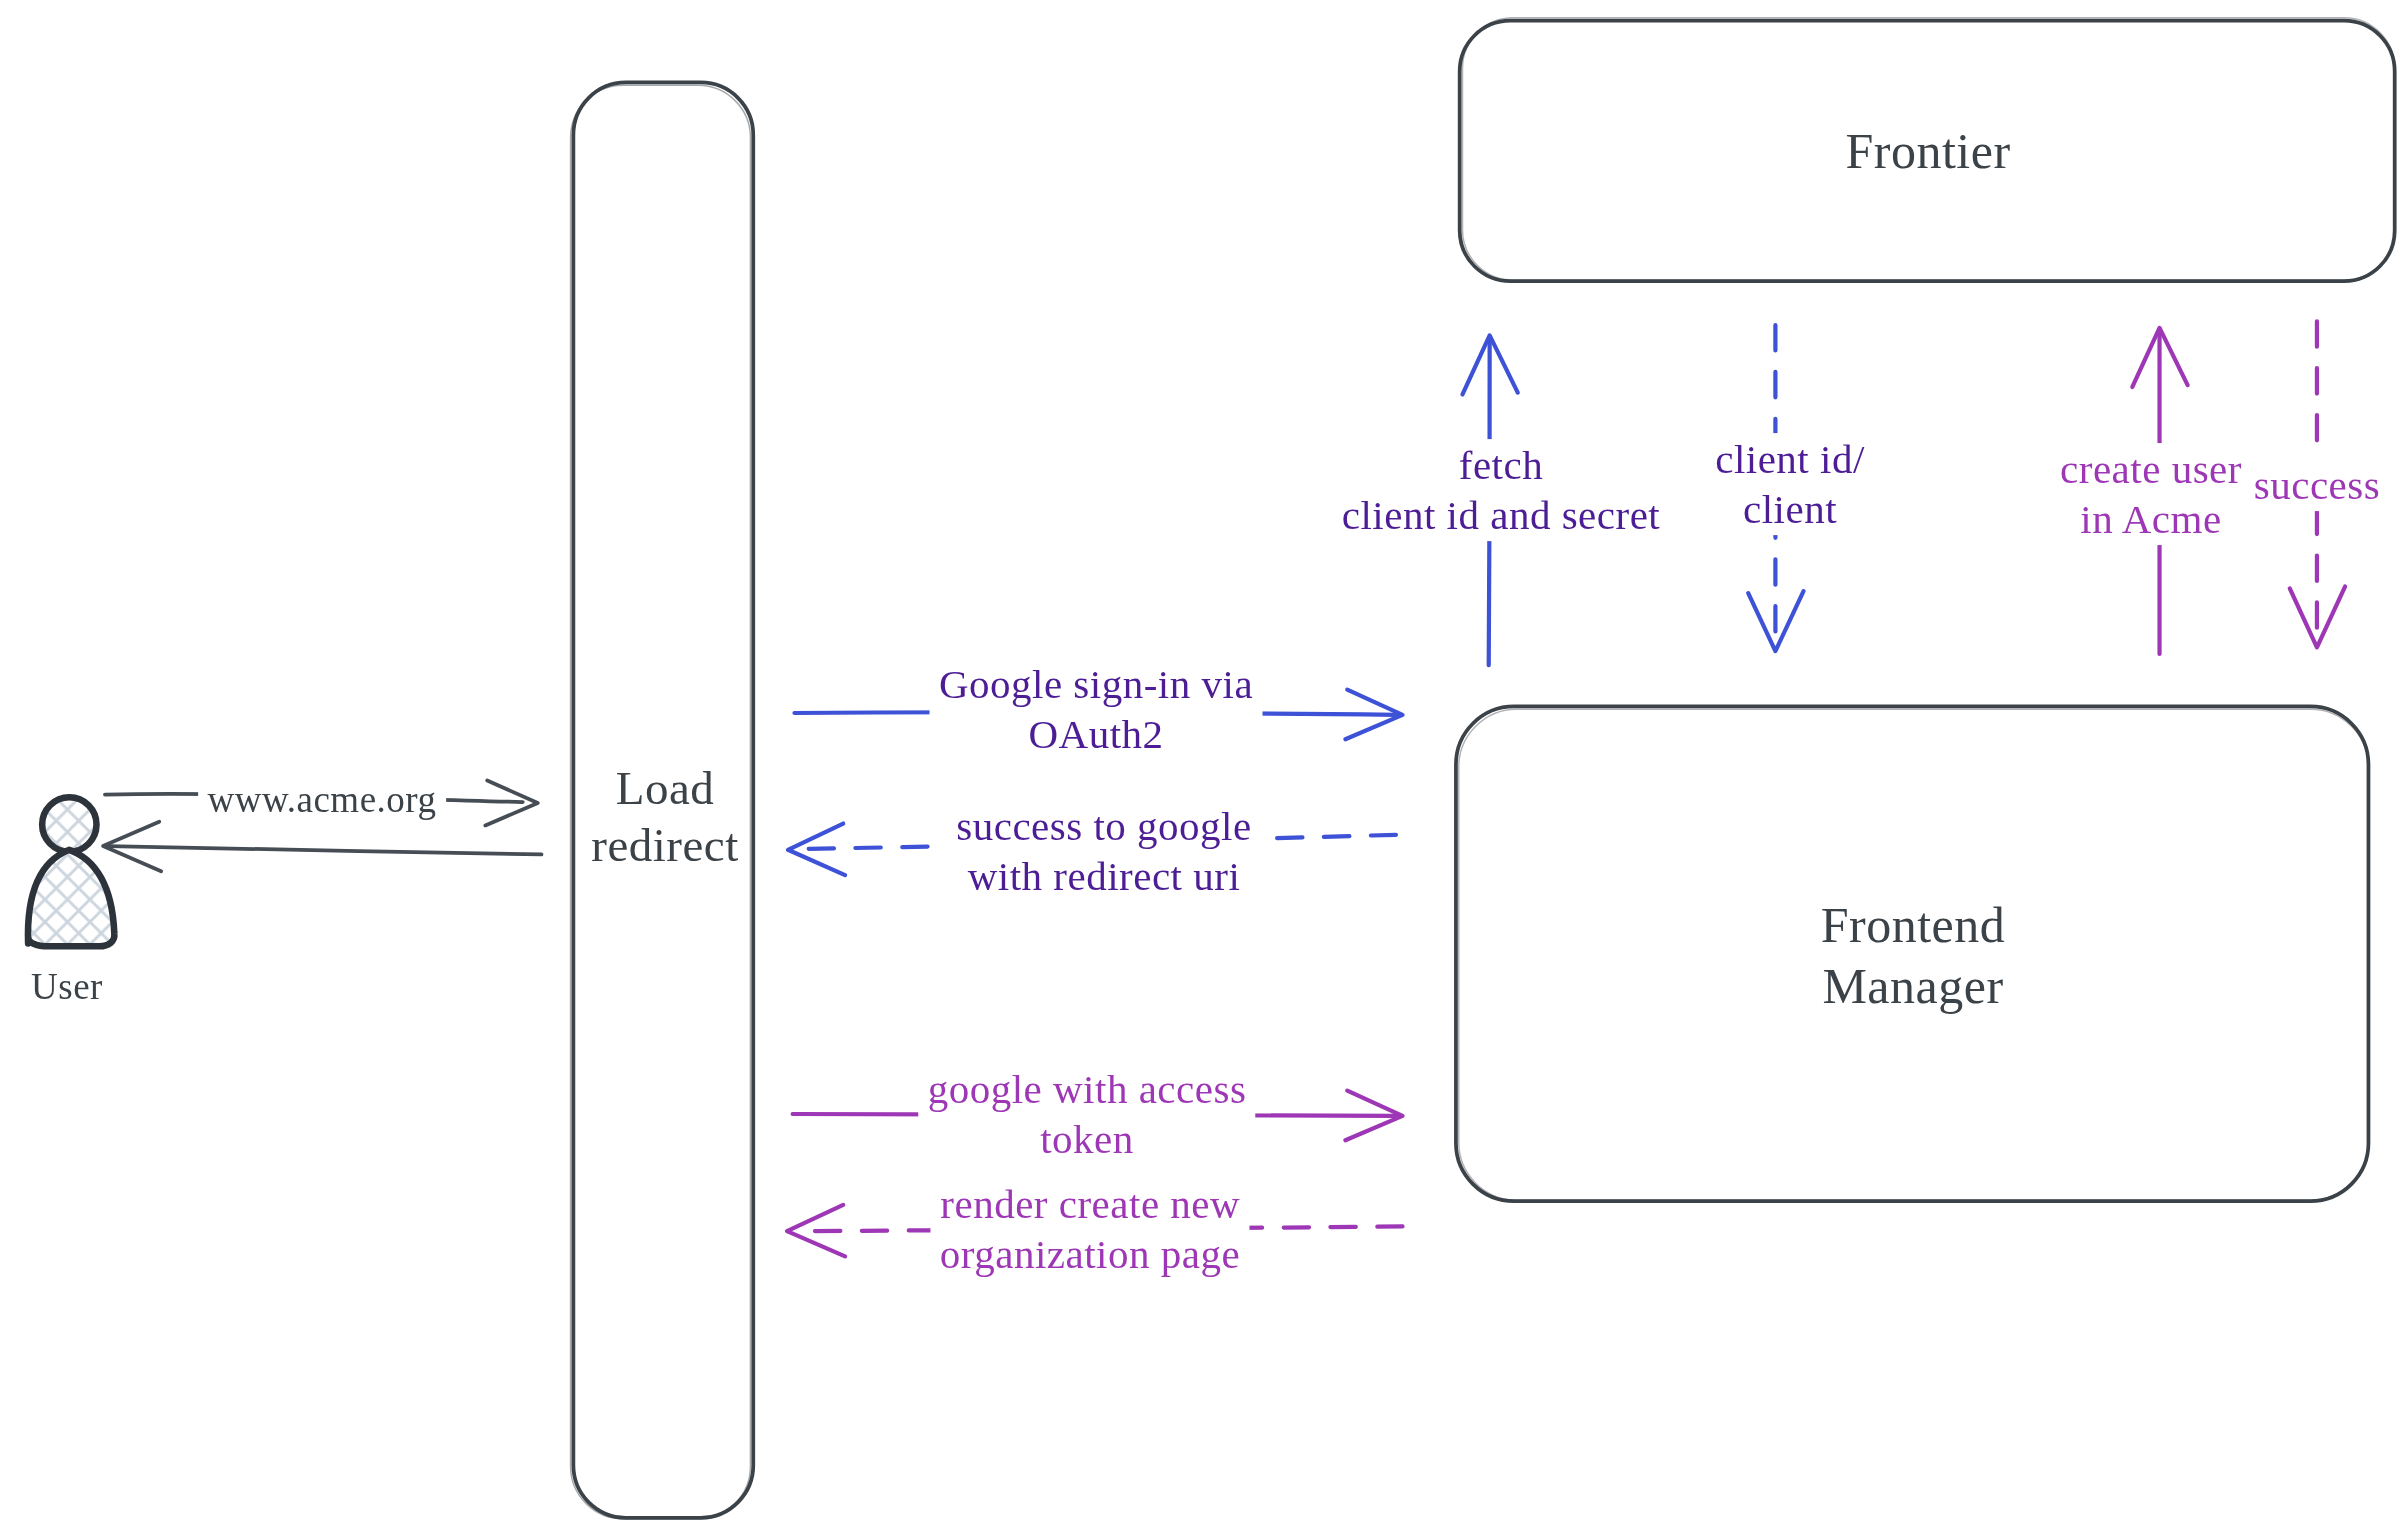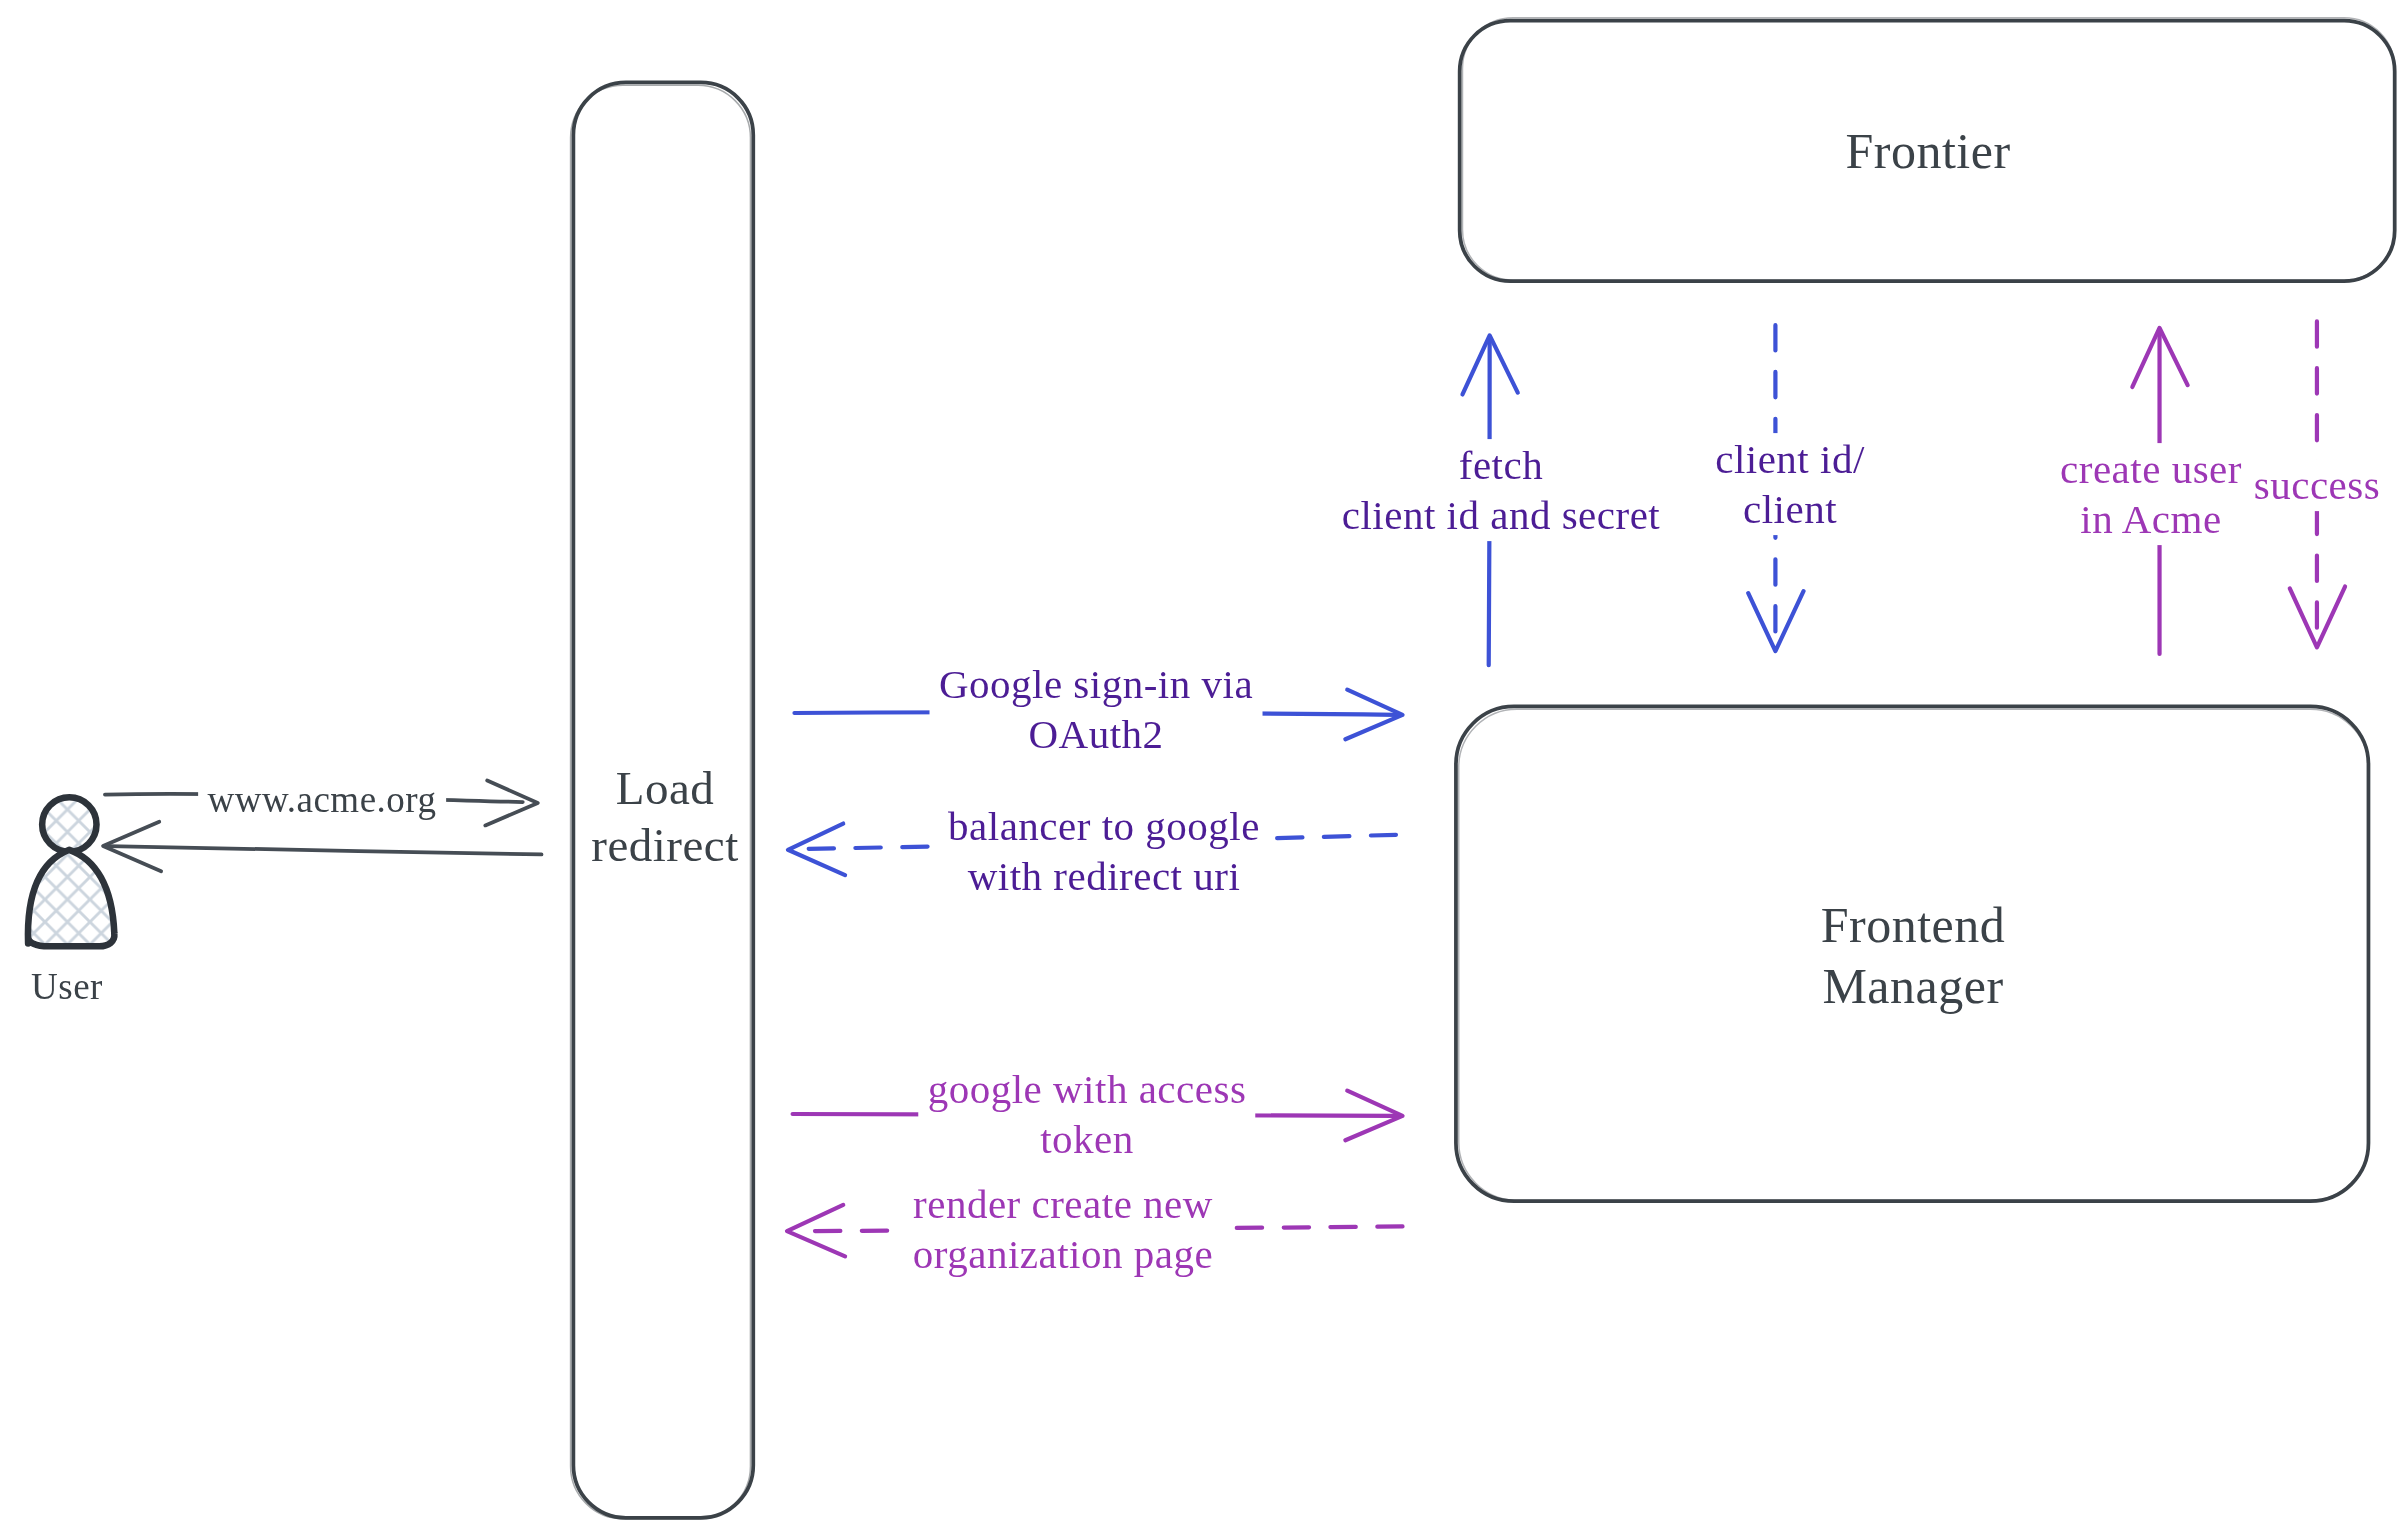--- a/index.html
+++ b/index.html
@@ -127,21 +127,21 @@
   <div class="lbl ink sm bgw" style="left:322px;top:799px;">
     <span>www.acme.org</span>
   </div>
 
   <div class="lbl blue edge-lbl bgw" style="left:1096px;top:701px;margin-top:8px;">
     <span>Google sign-in via</span>
     <span>OAuth2</span>
   </div>
 
   <div class="lbl blue edge-lbl bgw" style="left:1104px;top:851px;">
-    <span>balancer to google</span>
+    <span>success to google</span>
     <span>with redirect uri</span>
   </div>
 
   <div class="lbl blue edge-lbl bgw" style="left:1501px;top:490px;">
     <span>fetch</span>
     <span>client id and secret</span>
   </div>
 
   <div class="lbl blue edge-lbl bgw" style="left:1790px;top:484px;">
     <span>client id/</span>
@@ -155,19 +155,19 @@
 
   <div class="lbl purple edge-lbl bgw" style="left:2317px;top:485px;">
     <span>success</span>
   </div>
 
   <div class="lbl purple edge-lbl bgw" style="left:1087px;top:1114px;">
     <span>google with access</span>
     <span>token</span>
   </div>
 
-  <div class="lbl purple edge-lbl bgw" style="left:1063px;top:1229px;">
+  <div class="lbl purple edge-lbl bgw" style="left:1090px;top:1229px;text-align:right;">
     <span>render create new</span>
     <span>organization page</span>
   </div>
 
 </div>
 
 
 </body></html>

